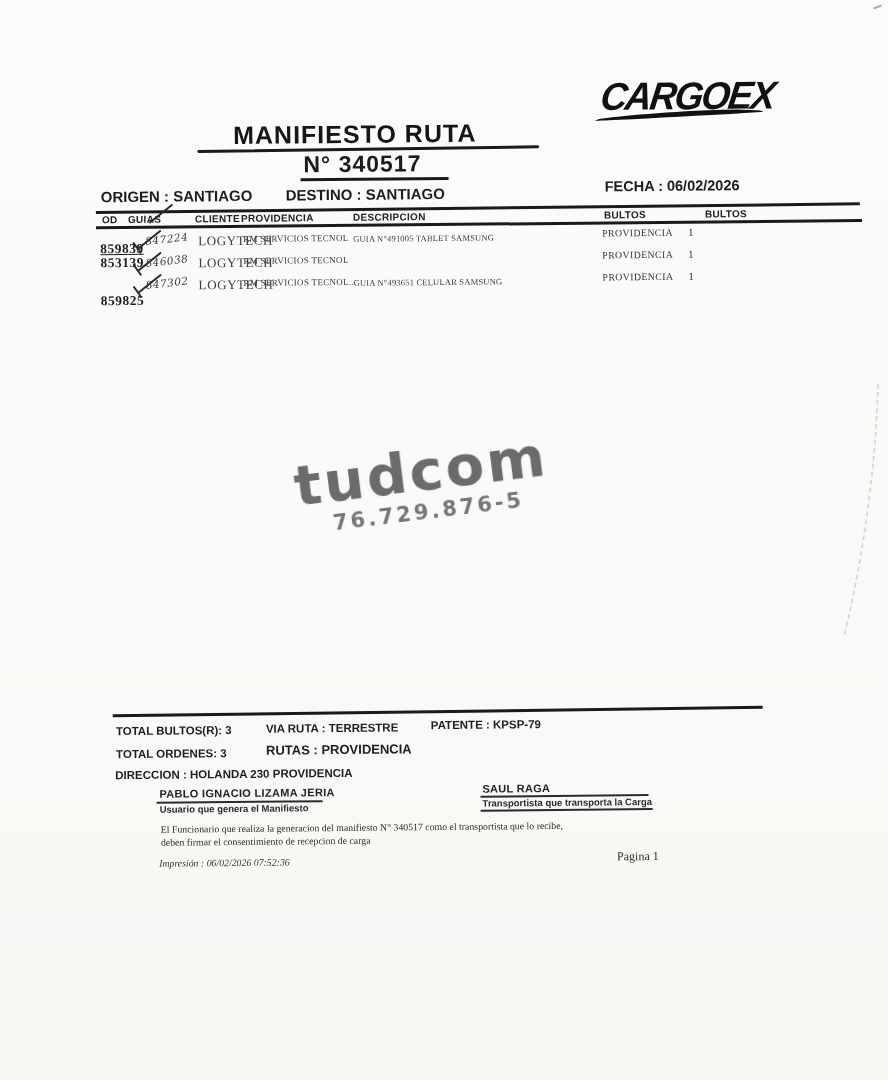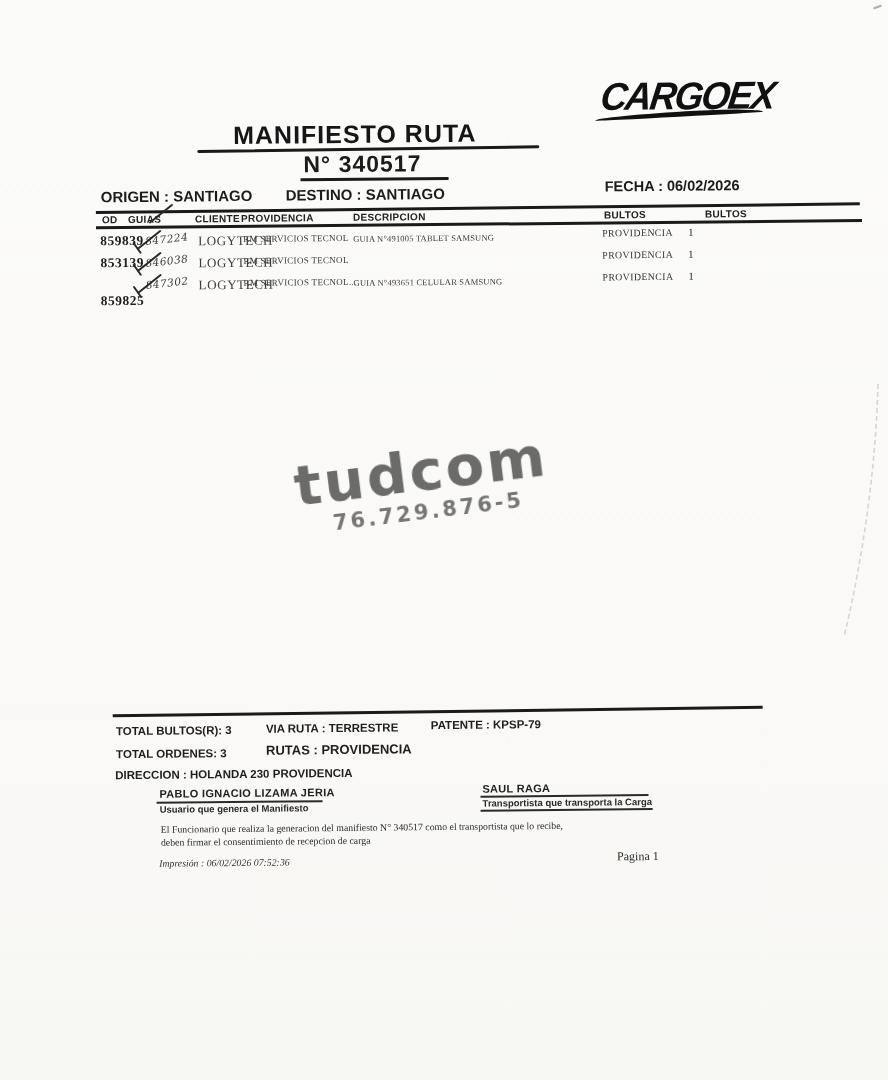--- a/index.html
+++ b/index.html
@@ -114,21 +114,21 @@
     <div class="abs th th-od">OD</div>
     <div class="abs th th-guias">GUIAS</div>
     <div class="abs th th-cliente">CLIENTE</div>
     <div class="abs th th-dest">PROVIDENCIA</div>
     <div class="abs th th-desc">DESCRIPCION</div>
     <div class="abs th th-destino">BULTOS</div>
     <div class="abs th th-bultos">BULTOS</div>
     <div class="tick" style="left:148px;top:210px;"></div>
     <div class="abs rule t-rule-bottom"></div>
 
-    <div class="abs od" style="left:102px;top:230px;">859839</div>
+    <div class="abs od" style="left:102px;top:238px;text-decoration:underline;">859839</div>
     <div class="abs guia-hand" style="left:147px;top:230px;">847224</div>
     <div class="tick" style="left:136px;top:236px;"></div>
     <div class="tick-tail" style="left:132px;top:244px;"></div>
     <div class="abs row-serif cliente" style="left:200px;top:231px;">LOGYTECH</div>
     <div class="abs row-serif destinat" style="left:245px;top:232px;">RM SERVICIOS TECNOL</div>
     <div class="abs row-serif descr" style="left:355px;top:233px;">GUIA N°491005 TABLET SAMSUNG</div>
     <div class="abs row-serif destino-cell" style="left:604px;top:229px;">PROVIDENCIA</div>
     <div class="abs row-serif bultos-cell" style="left:690px;top:229px;">1</div>
 
     <div class="abs od" style="left:102px;top:252px;">853139</div>

